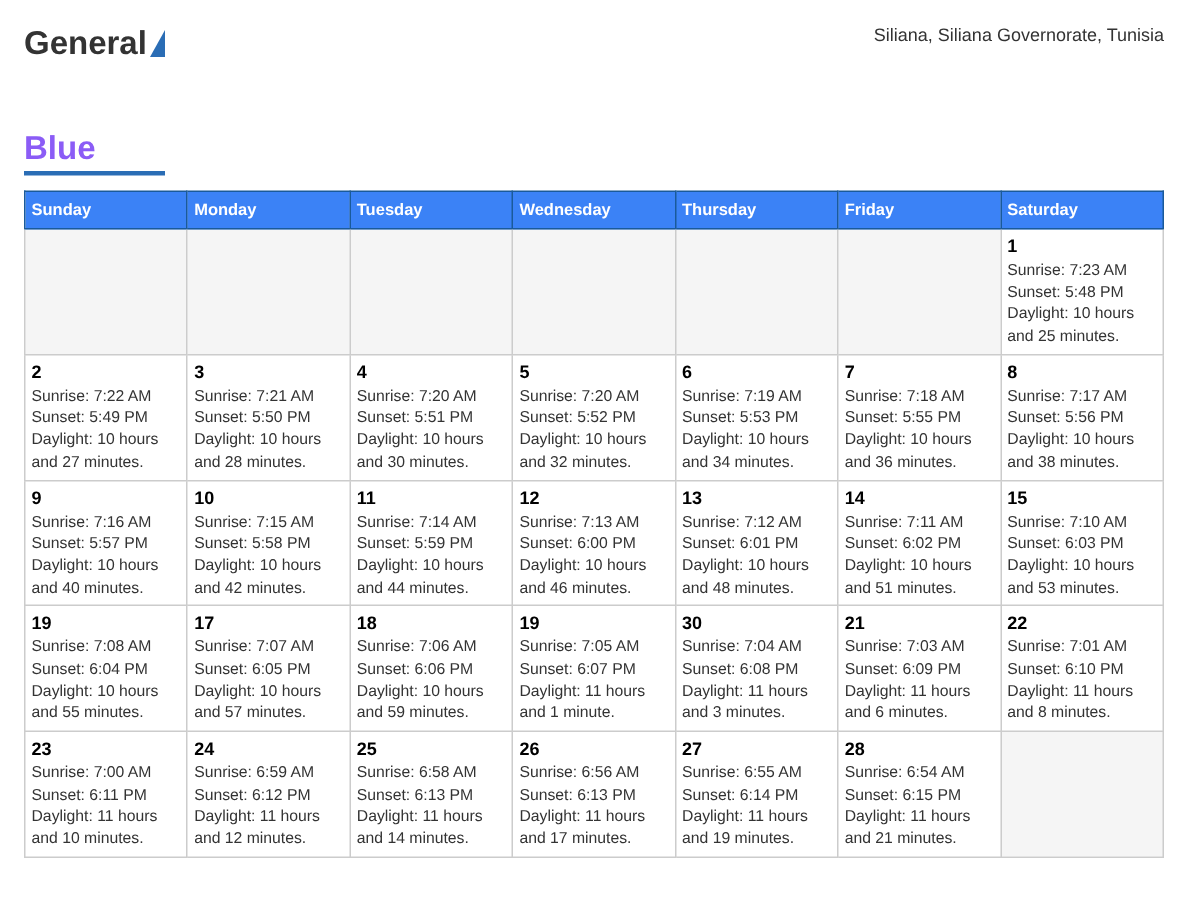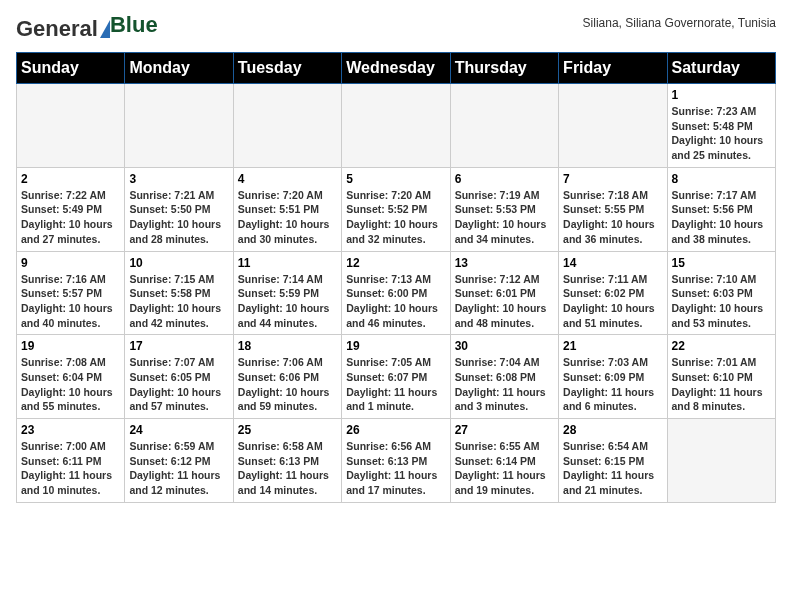--- a/index.html
+++ b/index.html
@@ -11,20 +11,21 @@
       padding: 16px;
     }
     .header {
       display: flex;
       justify-content: space-between;
       align-items: flex-start;
       margin-bottom: 10px;
     }
     .logo {
       display: flex;
+      flex-direction: column;
       align-items: flex-start;
     }
     .logo-general { color: #333; }
     .logo-blue { color: #2a6db5; }
     .logo-triangle {
       width: 0; height: 0;
       border-left: 10px solid transparent;
       border-bottom: 18px solid #2a6db5;
       display: inline-block;
       margin-left: 2px;
@@ -45,25 +46,25 @@
     .location-title {
       font-size: 12px;
       color: #333;
     }
     .calendar {
       width: 100%;
       border-collapse: collapse;
       font-size: 11px;
     }
     .calendar th {
-      background: #000000;
+      background: #3b82f6;
       color: #fff;
       padding: 6px 4px;
       text-align: left;
-      font-size: 16px;
+      font-size: 11px;
       border: 1px solid #1a5a9a;
     }
     .calendar td {
       border: 1px solid #ccc;
       vertical-align: top;
       padding: 4px;
       width: 108px;
       min-height: 80px;
       background: #fff;
     }
@@ -73,35 +74,34 @@
     .day-num {
       font-weight: bold;
       font-size: 12px;
       display: block;
       margin-bottom: 2px;
     }
     .day-info {
       font-size: 10.5px;
       color: #333;
       line-height: 1.4;
-      font-weight: bold;
     }
     tr:nth-child(even) td:not(.empty) { background: #fff; }
   </style>
 </head>
 <body>
 
 <div class="header">
   <div class="logo">
     <div style="display:flex; align-items:center;">
       <span class="logo-general" style="font-size:22px;font-weight:bold;color:#333;">General</span>
       <span class="logo-triangle"></span>
     </div>
     <div style="display:flex; align-items:center; margin-top:-4px;">
-      <span class="logo-blue" style="font-size:22px;font-weight:bold;color:#14532d;">Blue</span>
+      <span class="logo-blue" style="font-size:22px;font-weight:bold;color:#8b5cf6;margin-top:48px;">Blue</span>
     </div>
     <div class="logo-line"></div>
   </div>
   <div class="title-block">
     <div class="location-title">Siliana, Siliana Governorate, Tunisia</div>
   </div>
 </div>
 
 <table class="calendar">
   <thead>

